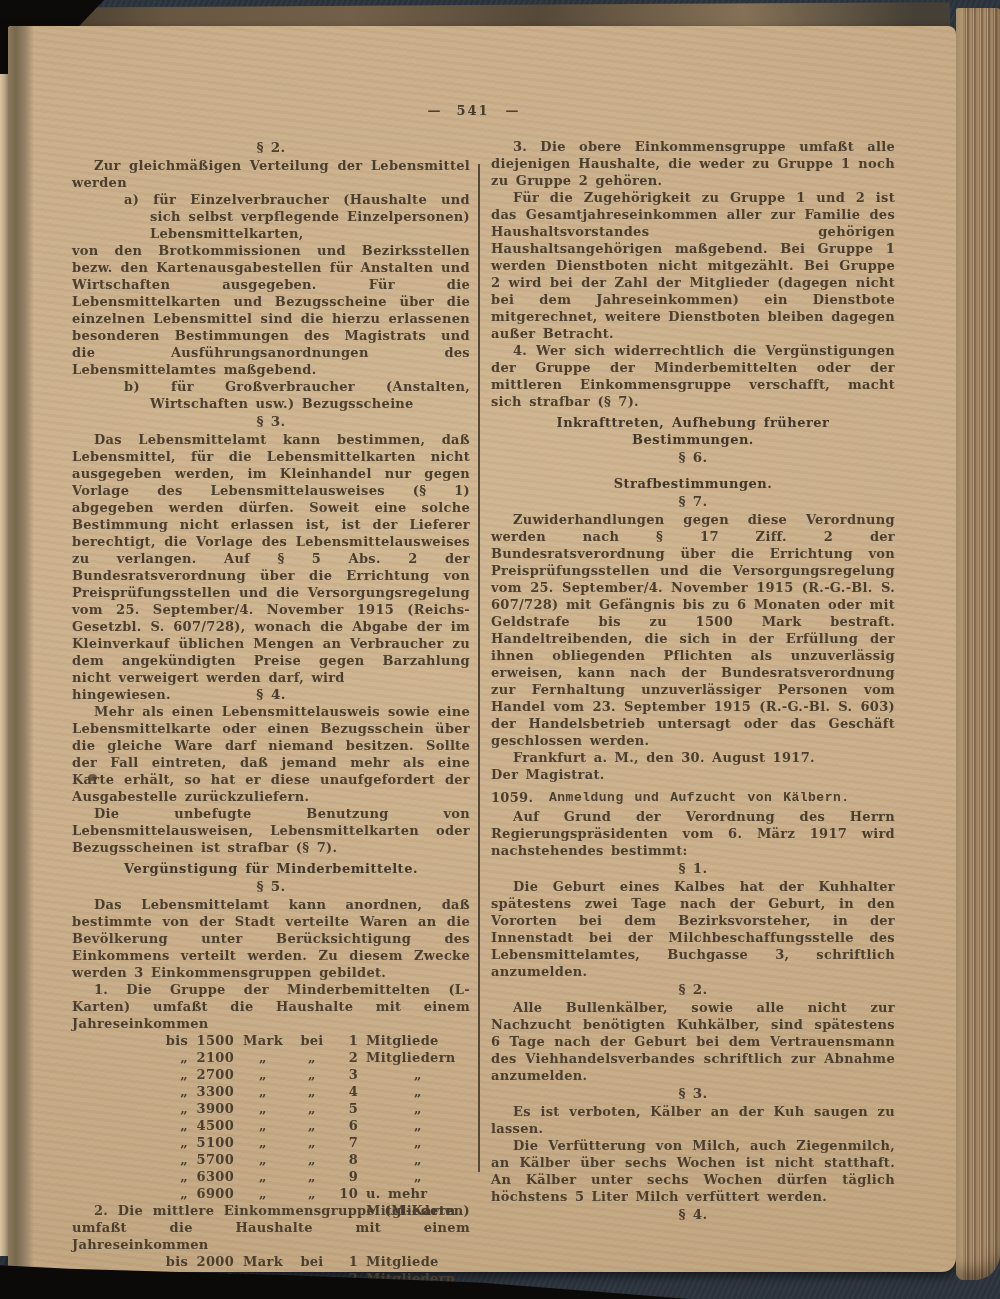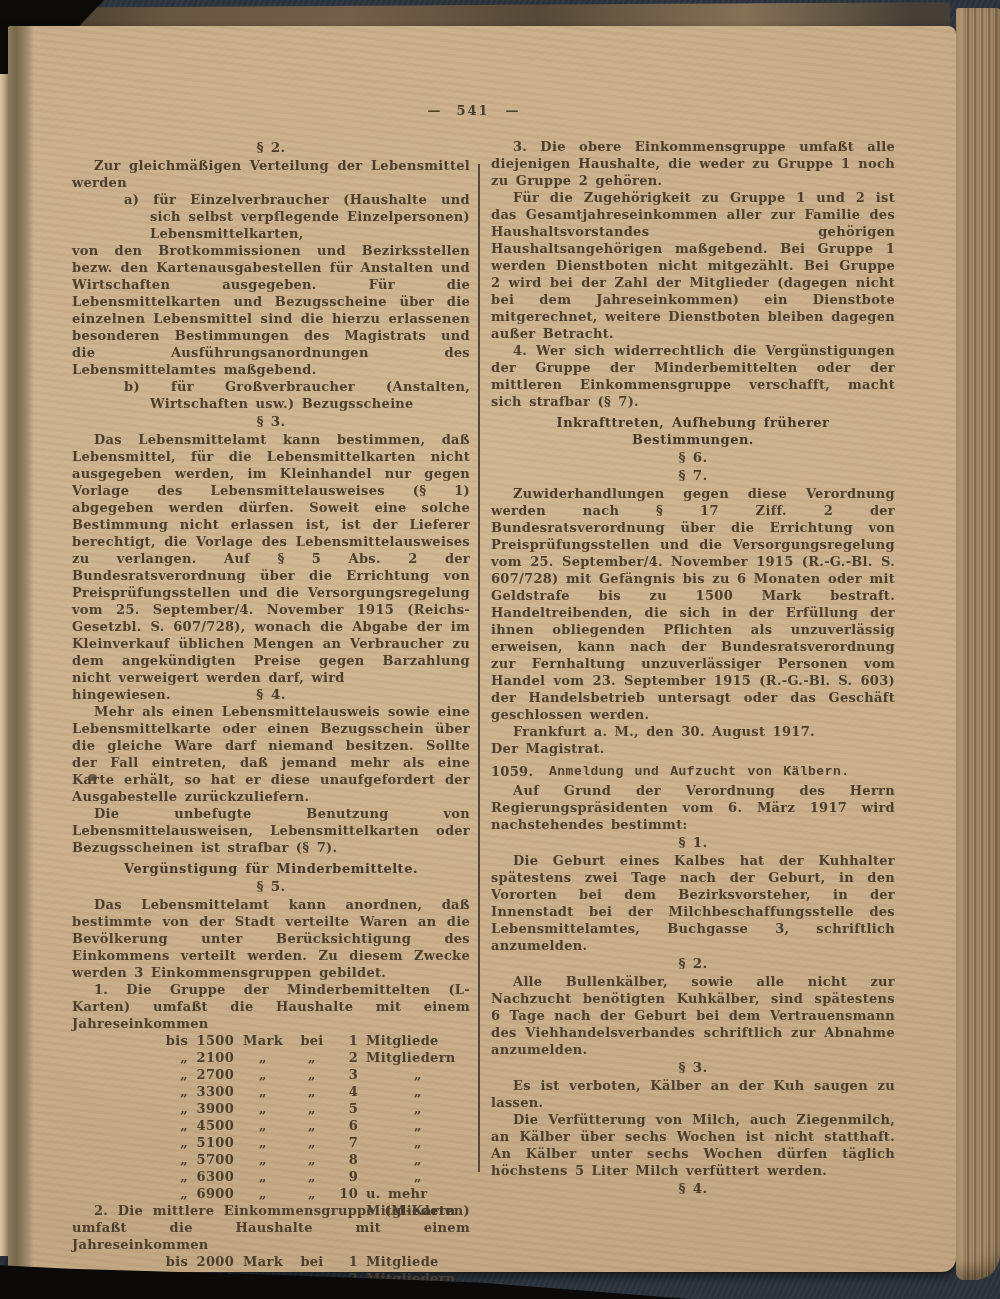--- a/index.html
+++ b/index.html
@@ -220,20 +220,21 @@
 
       </div>
     </div>
 
     <div class="col col-right">
       <p class="para">3. Die obere Einkommensgruppe umfaßt alle diejenigen Haushalte, die weder zu Gruppe 1 noch zu Gruppe 2 gehören.</p>
       <p class="para">Für die Zugehörigkeit zu Gruppe 1 und 2 ist das Gesamtjahreseinkommen aller zur Familie des Haushaltsvorstandes gehörigen Haushaltsangehörigen maßgebend. Bei Gruppe 1 werden Dienstboten nicht mitgezählt. Bei Gruppe 2 wird bei der Zahl der Mitglieder (dagegen nicht bei dem Jahreseinkommen) ein Dienstbote mitgerechnet, weitere Dienstboten bleiben dagegen außer Betracht.</p>
       <p class="para">4. Wer sich widerrechtlich die Vergünstigungen der Gruppe der Minderbemittelten oder der mittleren Einkommensgruppe verschafft, macht sich strafbar (§ 7).</p>
       <div class="boldhead">Inkrafttreten, Aufhebung früherer Bestimmungen.</div>
       <div class="secmark">§ 6.</div>
+      <div class="boldhead mt8">Strafbestimmungen.</div>
       <div class="secmark">§ 7.</div>
       <p class="para">Zuwiderhandlungen gegen diese Verordnung werden nach § 17 Ziff. 2 der Bundesratsverordnung über die Errichtung von Preisprüfungsstellen und die Versorgungsregelung vom 25. September/4. November 1915 (R.-G.-Bl. S. 607/728) mit Gefängnis bis zu 6 Monaten oder mit Geldstrafe bis zu 1500 Mark bestraft. Handeltreibenden, die sich in der Erfüllung der ihnen obliegenden Pflichten als unzuverlässig erweisen, kann nach der Bundesratsverordnung zur Fernhaltung unzuverlässiger Personen vom Handel vom 23. September 1915 (R.-G.-Bl. S. 603) der Handelsbetrieb untersagt oder das Geschäft geschlossen werden.</p>
       <p class="sig-place">Frankfurt a. M., den 30. August 1917.</p>
       <p class="sig-right">Der Magistrat.</p>
       <div class="decree">
         <span class="num">1059.</span>
         <span class="ttl">Anmeldung und Aufzucht von Kälbern.</span>
       </div>
       <p class="para">Auf Grund der Verordnung des Herrn Regierungspräsidenten vom 6. März 1917 wird nachstehendes bestimmt:</p>
       <div class="secmark">§ 1.</div>

